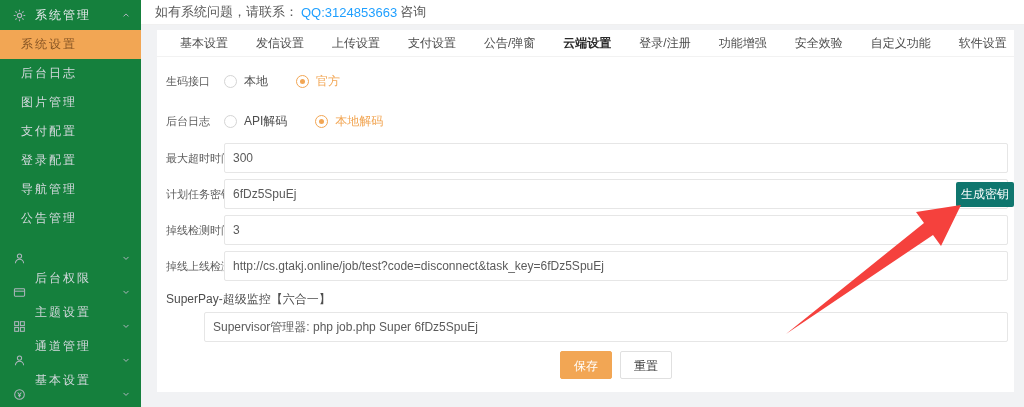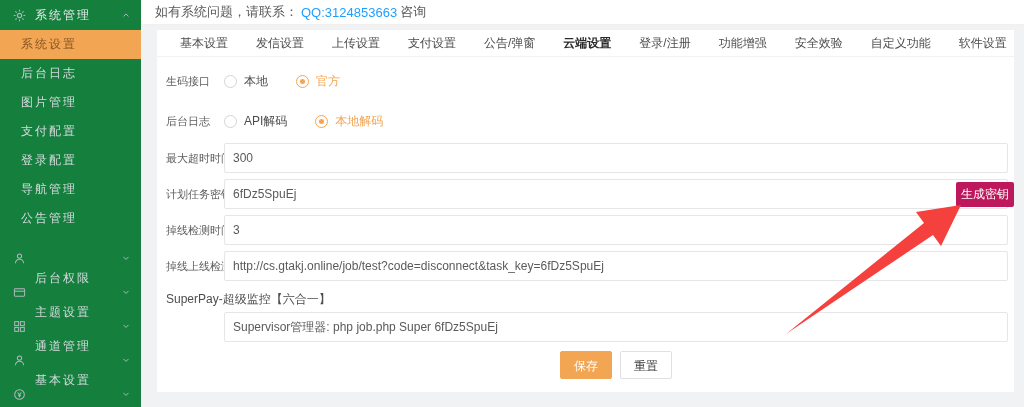--- a/index.html
+++ b/index.html
@@ -34,27 +34,27 @@
   .radio-opt{display:flex;align-items:center;margin-right:28px;cursor:pointer;}
   .radio{width:13px;height:13px;border-radius:50%;border:1px solid #d4d4d4;background:#fff;box-sizing:border-box;position:relative;flex:none;}
   .radio.checked{border-color:#f2a654;}
   .radio.checked::after{content:"";position:absolute;left:3px;top:3px;width:5px;height:5px;border-radius:50%;background:#f2a654;}
   .radio-label{font-size:12px;color:#4d4d4d;margin-left:7px;}
   .radio-opt.checked .radio-label{color:#f2a654;}
 
   .input-row{display:flex;align-items:center;margin-bottom:6px;margin-top:2px;}
   .text-input{flex:1;height:30px;line-height:28px;border:1px solid #e6e6e6;border-radius:2px;box-sizing:border-box;padding:0 8px;font-size:12px;color:#5a5a5a;background:#fff;font-family:"Liberation Sans","DejaVu Sans",sans-serif;white-space:nowrap;overflow:hidden;}
   .plain-label-row{margin:10px 0 4px 0;font-size:12px;color:#4d4d4d;}
-  .info-box{margin-left:58px;margin-top:2px;height:30px;line-height:28px;border:1px solid #e6e6e6;border-radius:2px;box-sizing:border-box;padding:0 8px;font-size:12px;color:#5a5a5a;}
+  .info-box{margin-left:38px;margin-top:2px;height:30px;line-height:28px;border:1px solid #e6e6e6;border-radius:2px;box-sizing:border-box;padding:0 8px;font-size:12px;color:#5a5a5a;}
   .btn-row{margin-left:58px;margin-top:9px;display:flex;justify-content:center;}
   .btn{height:28px;line-height:28px;font-size:12px;border-radius:2px;padding:0 13px;cursor:pointer;box-sizing:border-box;}
   .btn-save{background:#f2a654;color:#fff;border:1px solid #f2a654;margin-right:8px;}
   .btn-reset{background:#fff;color:#3c3c3c;border:1px solid #e0e0e0;}
 
-  .gen-key-btn{position:absolute;left:956px;top:182px;width:58px;height:25px;line-height:25px;text-align:center;background:#be185d;color:#fff;font-size:12px;border-radius:2px;cursor:pointer;z-index:10;}
+  .gen-key-btn{position:absolute;left:956px;top:182px;width:58px;height:25px;line-height:25px;text-align:center;background:#0f766e;color:#fff;font-size:12px;border-radius:2px;cursor:pointer;z-index:10;}
 
   .arrow-overlay{position:absolute;left:0;top:0;z-index:20;pointer-events:none;}
 </style>
 </head>
 <body>
 
 <div class="stage">
 
   <div class="sidebar">
     <div class="side-header">

